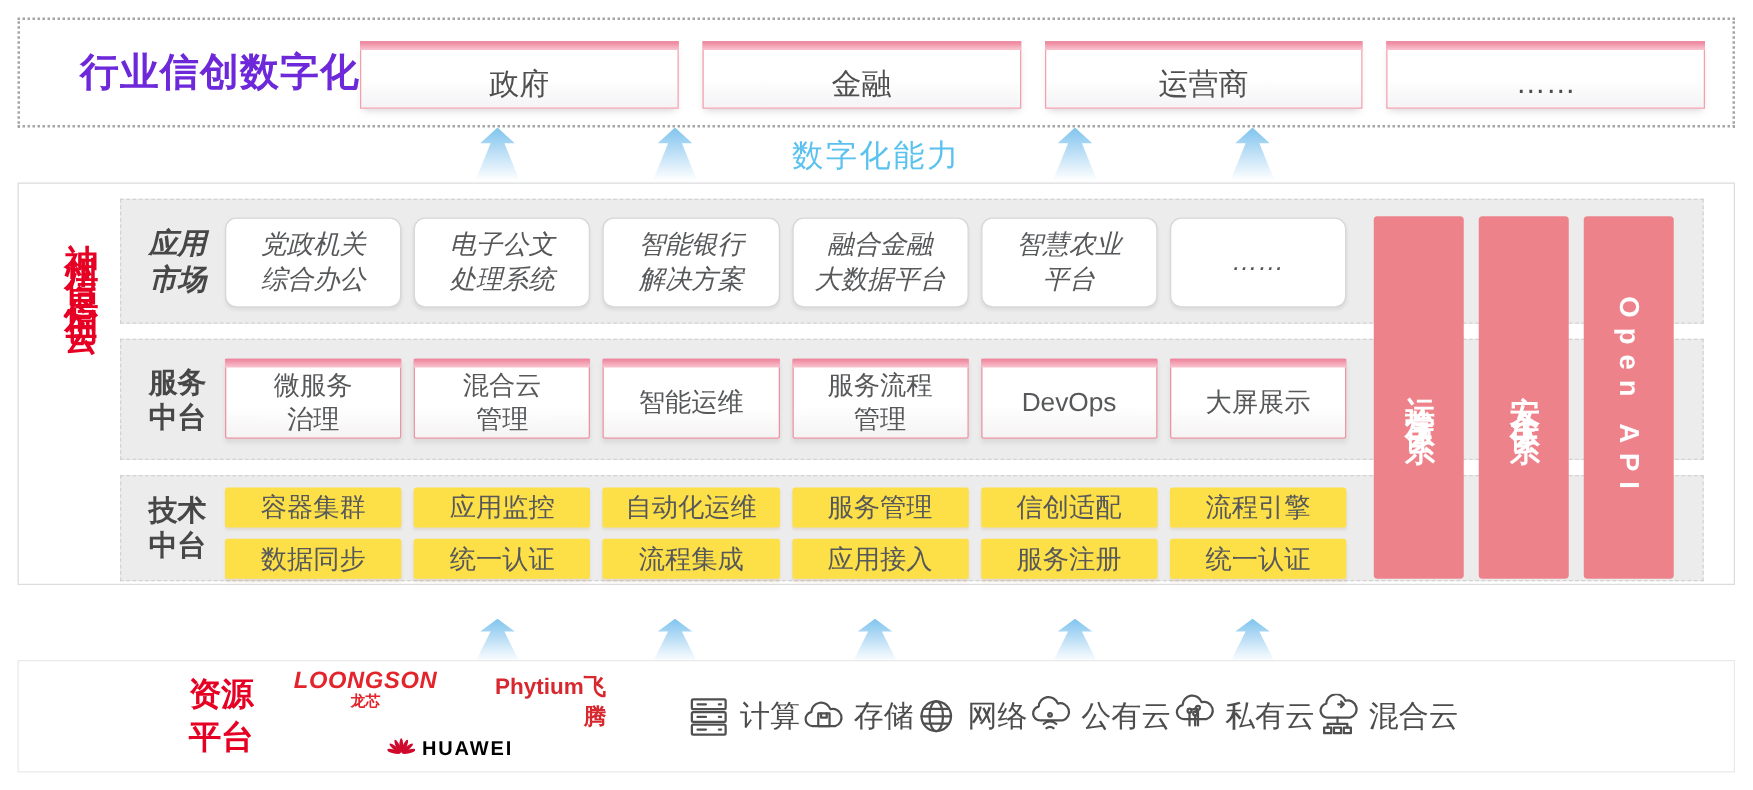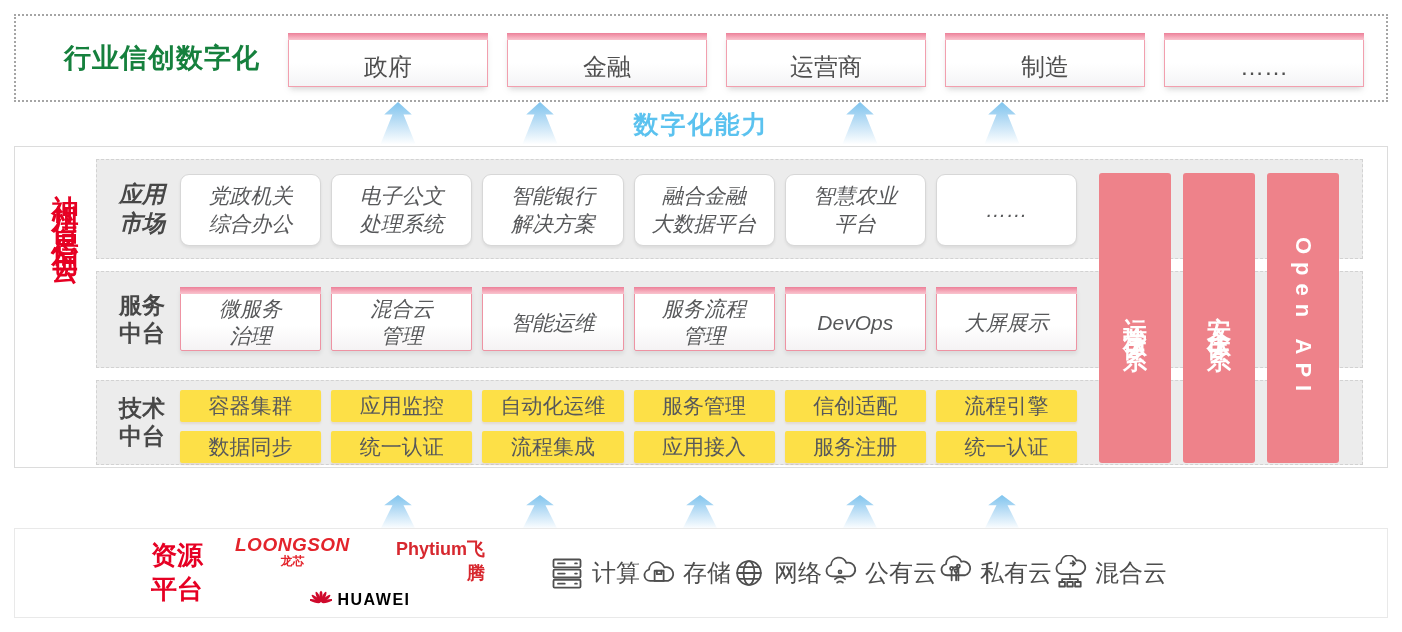--- a/index.html
+++ b/index.html
@@ -1,45 +1,45 @@
 <!DOCTYPE html>
 <html><head>
 <meta charset="utf-8">
 <style>
   * { margin:0; padding:0; box-sizing:border-box; }
   html,body { width:1402px; height:632px; background:#fff; font-family:"Liberation Sans","DejaVu Sans",sans-serif; position:relative; overflow:hidden; }
 
   
   .top-banner { position:absolute; left:14px; top:14px; width:1374px; height:88px; border:2px dotted #a5a5a5; display:flex; align-items:center; }
-  .banner-title { color:#15803d; font-size:27px; font-weight:bold; margin-left:48px; width:224px; letter-spacing:1px; }
+  .banner-title { color:#6d28d9; font-size:31px; font-weight:bold; margin-left:48px; width:224px; letter-spacing:1px; }
   .industry-boxes { flex:1; display:flex; gap:19px; margin-right:22px; height:54px; margin-top:4px; }
   .industry-box { flex:1; position:relative; background:linear-gradient(#ffffff 55%, #f4f4f6); border:1px solid #f29fae; display:flex; align-items:center; justify-content:center; font-size:24px; color:#4f4f4f; padding-top:14px; box-shadow:0 4px 6px -2px rgba(130,130,130,.35); }
   .industry-box::before { content:""; position:absolute; top:-1px; left:-1px; right:-1px; height:7px; background:linear-gradient(180deg,#ec8099 0%,#f6aebd 65%,#f9c4cf 100%); }
 
   
   .up-arrow { position:absolute; width:46px; background:linear-gradient(to bottom,#7fc4ee 0%,#b9ddf5 45%,rgba(235,246,253,0.08) 100%); clip-path:polygon(50% 0%,80% 30%,62% 30%,88% 100%,12% 100%,38% 30%,20% 30%); }
   .arrow-top { top:102px; height:42px; }
   .arrow-bottom { top:495px; height:34px; }
-  .capability-label { position:absolute; left:0; right:0; top:108px; text-align:center; color:#5bc2ef; font-size:25px; font-weight:bold; letter-spacing:2px; }
+  .capability-label { position:absolute; left:0; right:0; top:108px; text-align:center; color:#5bc2ef; font-size:25px; font-weight:normal; letter-spacing:2px; }
 
   
   .main-box { position:absolute; left:14px; top:146px; width:1374px; height:322px; border:1px solid #dcdcdc; background:#fff; }
   .vertical-title { position:absolute; left:32px; top:26px; writing-mode:vertical-rl; text-orientation:upright; color:#e60023; font-size:27px; font-weight:bold; letter-spacing:11px; }
 
   .strip { position:absolute; left:81px; width:1267px; background:#ececec; border:1px dashed #d2d2d2; }
   .strip1 { top:12px; height:100px;font-style:italic; }
   .strip2 { top:124px; height:97px; }
   .strip3 { top:233px; height:85px; }
   .row-label { position:absolute; left:16px; width:58px; top:50%; transform:translateY(-50%); color:#474747; font-size:23px; font-weight:bold; line-height:1.25; text-align:center; }
 
   .boxes { position:absolute; left:83px; width:897px; display:grid; grid-template-columns:repeat(6,1fr); gap:10px; }
   .boxes-app { top:14px; height:72px; }
   .app-box { background:#fff; border:1px solid #d7d7d7; border-radius:9px; display:flex; align-items:center; justify-content:center; text-align:center; font-size:21px; line-height:1.35; color:#57585a; white-space:pre-line; box-shadow:0 2px 3px rgba(0,0,0,.07); }
 
-  .boxes-svc { top:15px; height:48px;font-style:italic; }
+  .boxes-svc { top:15px; height:48px; }
   .svc-box { position:relative; background:linear-gradient(#ffffff 60%, #f5f3f4); border:1px solid #ee93a3; border-radius:2px; display:flex; align-items:center; justify-content:center; text-align:center; font-size:21px; line-height:1.3; color:#57585a; white-space:pre-line; padding-top:7px; box-shadow:0 3px 4px rgba(0,0,0,.08); }
   .svc-box::before { content:""; position:absolute; top:-1px; left:-1px; right:-1px; height:7px; background:linear-gradient(180deg,#ec8099 0%,#f6aebd 65%,#f9c4cf 100%); }
 
   .boxes-tech { display:grid; grid-template-columns:repeat(6,1fr); grid-template-rows:32px 32px; gap:9px 10px; top:9px; height:73px; }
   .tech-box { background:#fde047; border-radius:2px; display:flex; align-items:center; justify-content:center; font-size:21px; color:#57585a; box-shadow:0 2px 2px rgba(185,140,95,.18); }
 
   .side-bar { position:absolute; top:26px; height:290px; width:72px; background:#ee828a; border-radius:3px; color:#fff; font-weight:bold; display:flex; align-items:center; justify-content:center; writing-mode:vertical-rl; font-size:24px; letter-spacing:10px; }
   .side-bar.latin { font-size:22px; letter-spacing:8px; }
   .bar1 { left:1084px; } .bar2 { left:1168px; } .bar3 { left:1252px; }
 
@@ -61,21 +61,20 @@
 </style>
 </head>
 <body>
 
 <div class="top-banner">
   <div class="banner-title">行业信创数字化</div>
   <div class="industry-boxes">
     <div class="industry-box">政府</div>
     <div class="industry-box">金融</div>
     <div class="industry-box">运营商</div>
-    <div class="industry-box">制造</div>
     <div class="industry-box">……</div>
   </div>
 </div>
 
 <div class="up-arrow arrow-top" style="left:375px"></div>
 <div class="up-arrow arrow-top" style="left:517px"></div>
 <div class="capability-label">数字化能力</div>
 <div class="up-arrow arrow-top" style="left:837px"></div>
 <div class="up-arrow arrow-top" style="left:979px"></div>
 

